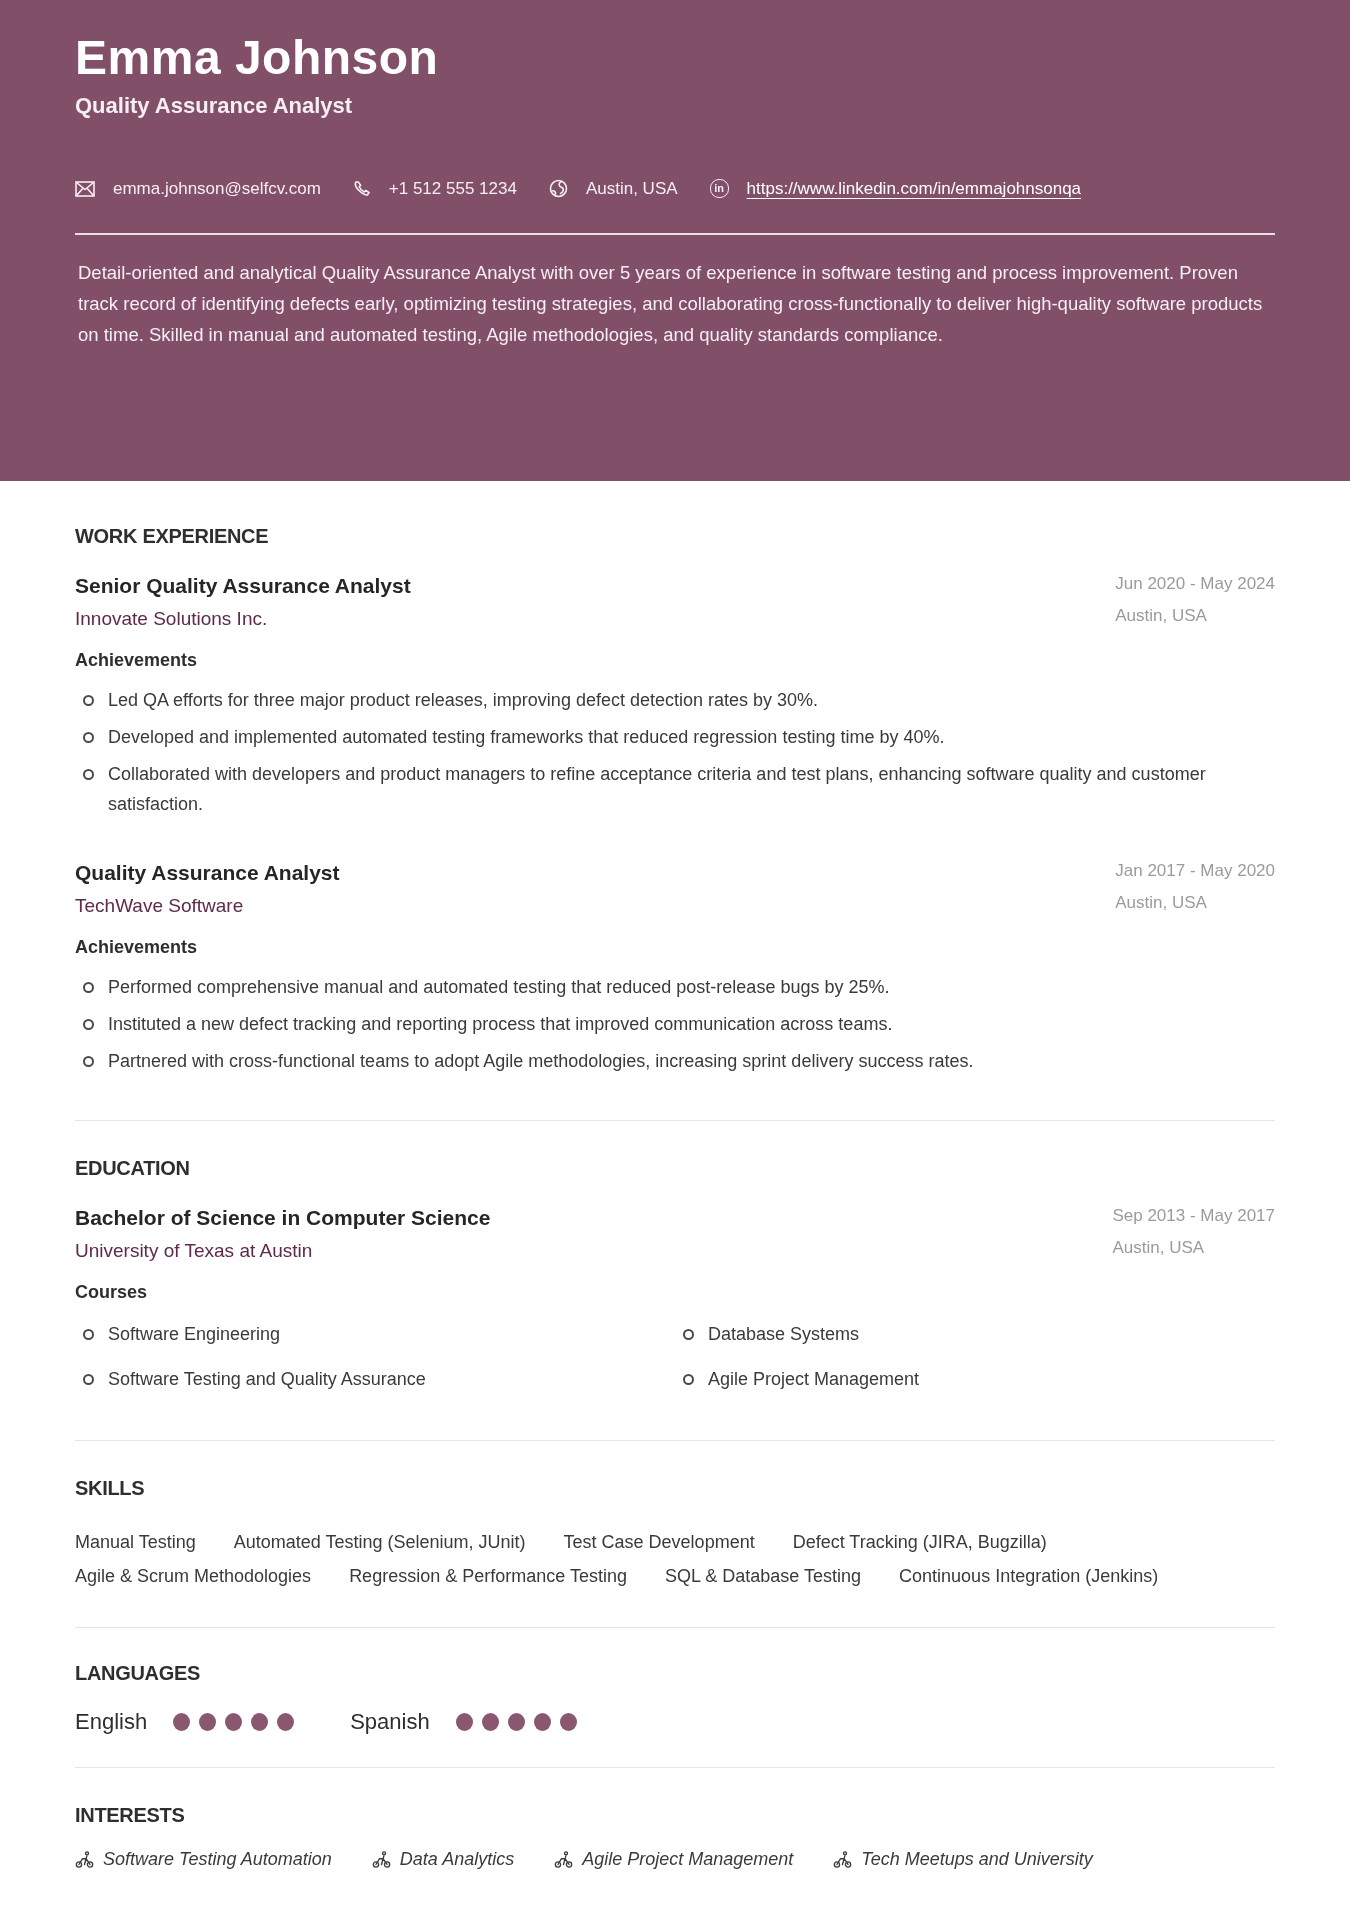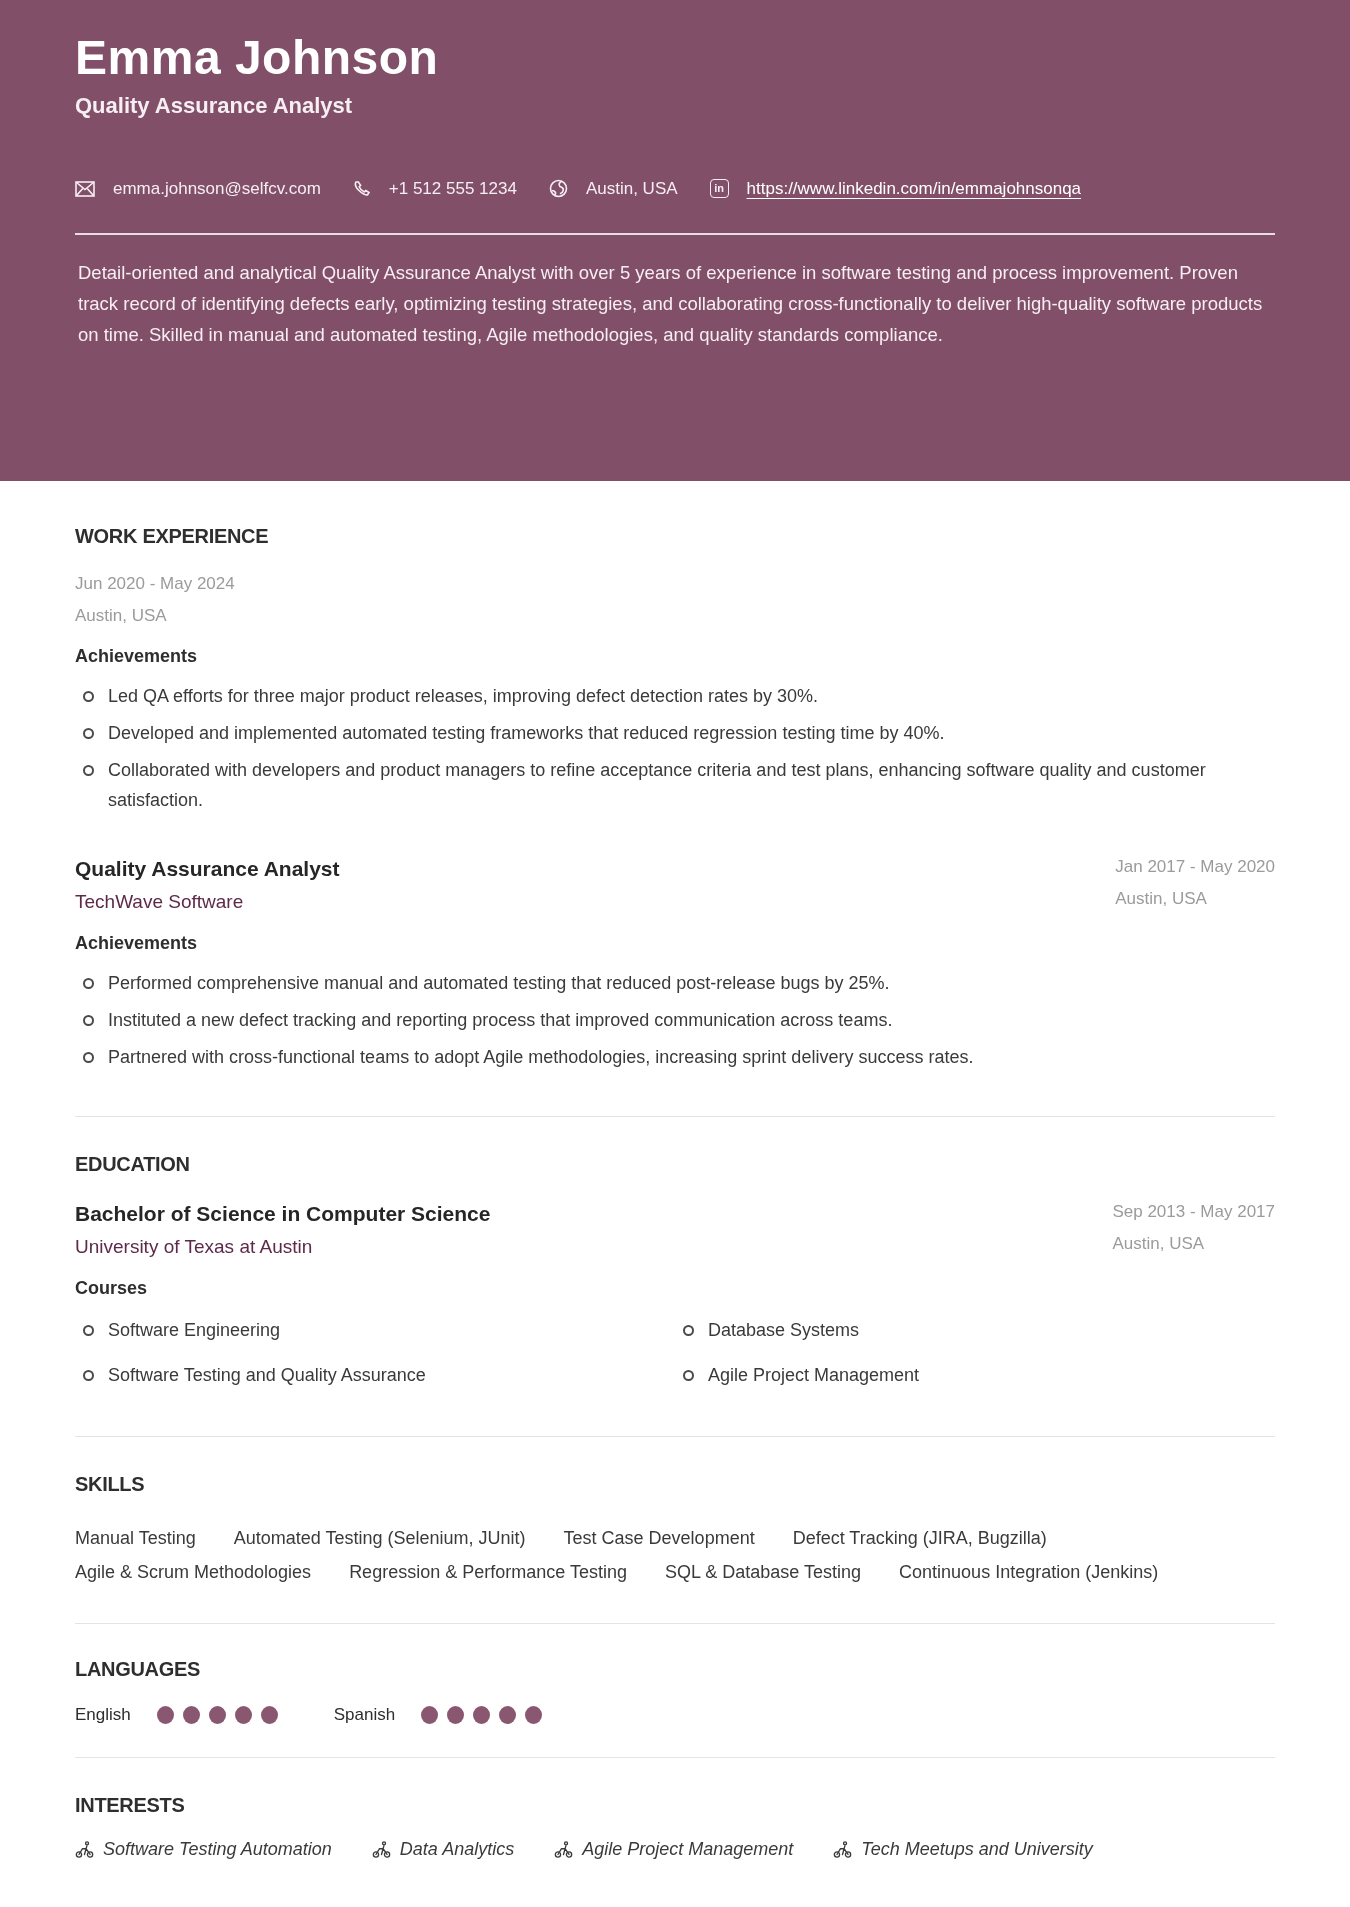--- a/index.html
+++ b/index.html
@@ -13,21 +13,21 @@
     background:#815068; color:#ffffff; height:481px;
     padding:32px 75px 0 75px;
   }
   .hdr h1 { font-size:48px; font-weight:800; letter-spacing:0.5px; line-height:1.1; }
   .hdr .role { font-size:22px; font-weight:700; margin-top:8px; color:#f7eef3; }
   .contact-row { display:flex; align-items:center; gap:32px; margin-top:60px; font-size:17px; color:#f7eef3; }
   .contact-item { display:flex; align-items:center; gap:18px; white-space:nowrap; }
   .contact-item svg { display:block; }
   .li-badge {
     display:inline-flex; align-items:center; justify-content:center;
-    width:19px; height:19px; border:1.6px solid #f7eef3; border-radius:4px;
+    width:19px; height:19px; border:1.6px solid #f7eef3; border-radius:9px;
     font-size:11px; font-weight:700; line-height:1; color:#f7eef3;
   }
   .link { text-decoration:underline; text-underline-offset:4px; color:#ffffff; }
   .hdr-divider { border:none; border-top:2px solid rgba(255,255,255,0.82); margin-top:34px; }
   .summary { margin-top:22px; font-size:18.5px; line-height:31px; color:#f7eef3; padding-left:3px; }
 
   
   .content { padding:0 75px; color:#3a3a3a; }
   .sec-heading { font-size:20px; font-weight:700; color:#2e2e2e; letter-spacing:-0.3px; }
   .divider { border:none; border-top:1px solid #e4e4e4; }
@@ -55,21 +55,21 @@
   }
   .courses-grid li::before {
     content:""; position:absolute; left:8px; top:10px;
     width:7px; height:7px; border:2px solid #4a4a4a; border-radius:50%;
   }
 
   .skills-list { display:flex; flex-wrap:wrap; column-gap:38px; row-gap:13px; margin-top:32px; font-size:18px; color:#3a3a3a; }
 
   .langs { display:flex; align-items:center; gap:56px; margin-top:24px; }
   .lang { display:flex; align-items:center; gap:26px; }
-  .lang-name { font-size:17px; color:#2e2e2e; }
+  .lang-name { font-size:22px; color:#2e2e2e; }
   .dots { display:flex; gap:9px; }
   .dot { width:17px; height:18px; border-radius:50%; background:#8a5770; }
 
   .interests-list { display:flex; flex-wrap:wrap; column-gap:40px; row-gap:16px; margin-top:22px; font-size:18px; color:#3a3a3a; max-width:1050px;font-style:italic; }
   .interest { display:flex; align-items:center; gap:9px; white-space:nowrap; }
   .interest svg { display:block; }
 
   
   .sec-work   { padding-top:44px; }
   .job2       { margin-top:42px; }
@@ -130,20 +130,24 @@
     <p class="summary">Detail-oriented and analytical Quality Assurance Analyst with over 5 years of experience in software testing and process improvement. Proven track record of identifying defects early, optimizing testing strategies, and collaborating cross-functionally to deliver high-quality software products on time. Skilled in manual and automated testing, Agile methodologies, and quality standards compliance.</p>
   </div>
 
   <div class="content">
 
     <div class="sec-work">
       <div class="sec-heading">WORK EXPERIENCE</div>
 
       <div class="job1" style="margin-top:26px;">
         <div class="entry-head">
+          <div>
+            <div class="entry-title">Senior Quality Assurance Analyst</div>
+            <div class="entry-org">Innovate Solutions Inc.</div>
+          </div>
           <div class="entry-meta">
             <div>Jun 2020 - May 2024</div>
             <div class="loc">Austin, USA</div>
           </div>
         </div>
         <div class="sub-label">Achievements</div>
         <ul class="bullets">
           <li>Led QA efforts for three major product releases, improving defect detection rates by 30%.</li>
           <li>Developed and implemented automated testing frameworks that reduced regression testing time by 40%.</li>
           <li>Collaborated with developers and product managers to refine acceptance criteria and test plans, enhancing software quality and customer satisfaction.</li>

